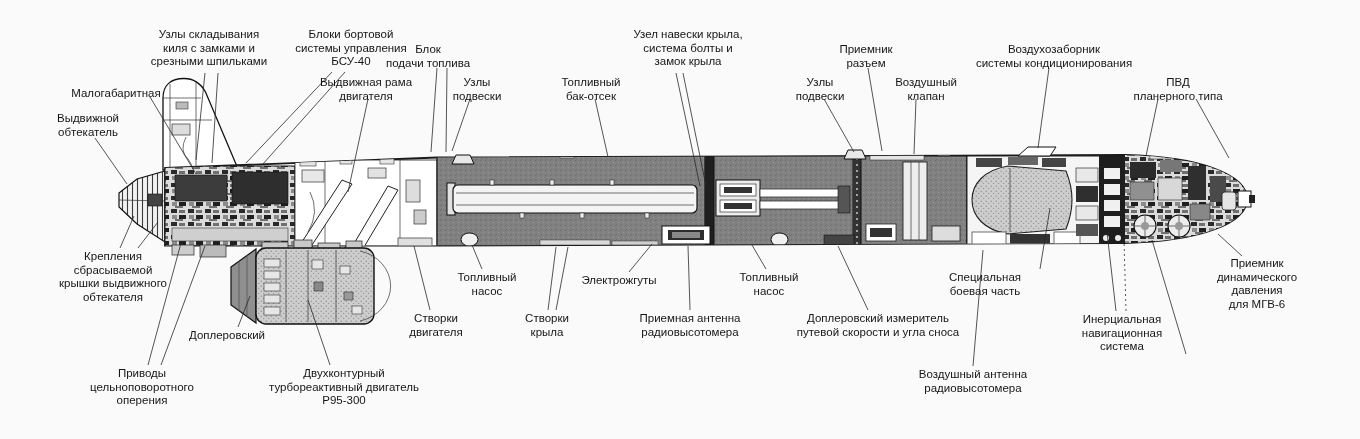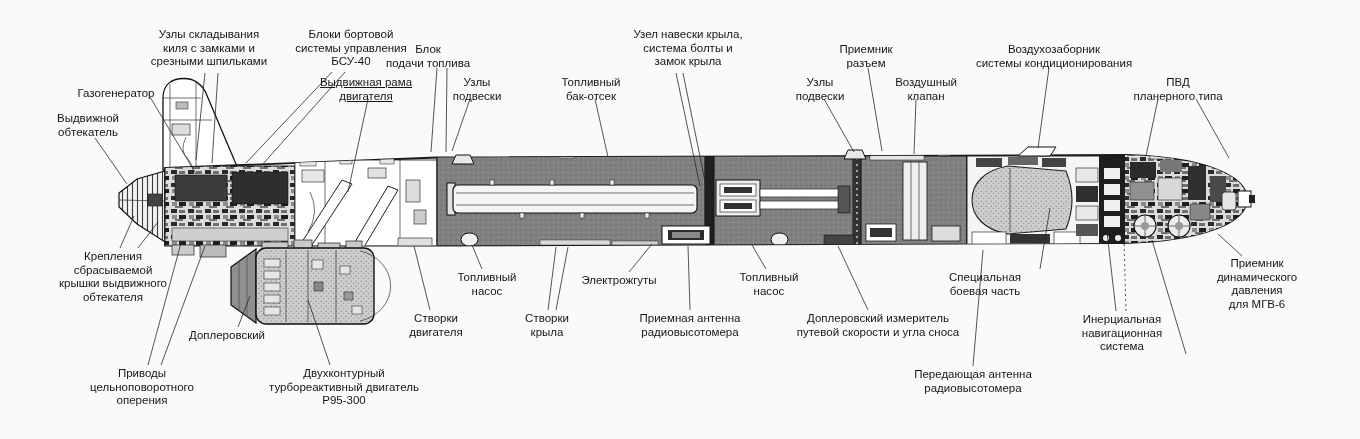--- a/index.html
+++ b/index.html
@@ -281,24 +281,24 @@
 
   <div id="labels">
       <div class="lbl" style="left: 209px; top: 28px;">Узлы складывания
 киля с замками и
 срезными шпильками</div>
       <div class="lbl" style="left: 351px; top: 28px;">Блоки бортовой
 системы управления
 БСУ-40</div>
       <div class="lbl" style="left: 428px; top: 43px;">Блок
 подачи топлива</div>
-      <div class="lbl" style="left: 116px; top: 87px;">Газогенератор</div>
+      <div class="lbl" style="left: 116px; top: 87px;">Малогабаритная</div>
       <div class="lbl" style="left: 88px; top: 112px;">Выдвижной
 обтекатель</div>
-      <div class="lbl" style="left: 366px; top: 76px; text-decoration: underline;">Выдвижная рама
+      <div class="lbl" style="left: 366px; top: 76px;">Выдвижная рама
 двигателя</div>
       <div class="lbl" style="left: 477px; top: 76px;">Узлы
 подвески</div>
       <div class="lbl" style="left: 591px; top: 76px;">Топливный
 бак-отсек</div>
       <div class="lbl" style="left: 688px; top: 28px;">Узел навески крыла,
 система болты и
 замок крыла</div>
       <div class="lbl" style="left: 820px; top: 76px;">Узлы
 подвески</div>
@@ -327,21 +327,21 @@
 насос</div>
       <div class="lbl" style="left: 547px; top: 312px;">Створки
 крыла</div>
       <div class="lbl" style="left: 619px; top: 274px;">Электрожгуты</div>
       <div class="lbl" style="left: 690px; top: 312px;">Приемная антенна
 радиовысотомера</div>
       <div class="lbl" style="left: 769px; top: 271px;">Топливный
 насос</div>
       <div class="lbl" style="left: 878px; top: 312px;">Доплеровский измеритель
 путевой скорости и угла сноса</div>
-      <div class="lbl" style="left: 973px; top: 368px;">Передающая антенна
+      <div class="lbl" style="left: 973px; top: 368px;">Воздушный антенна
 радиовысотомера</div>
       <div class="lbl" style="left: 985px; top: 271px;">Специальная
 боевая часть</div>
       <div class="lbl" style="left: 1122px; top: 313px;">Инерциальная
 навигационная
 система</div>
       <div class="lbl" style="left: 1257px; top: 257px;">Приемник
 динамического давления
 для МГВ-6</div>
     </div>

